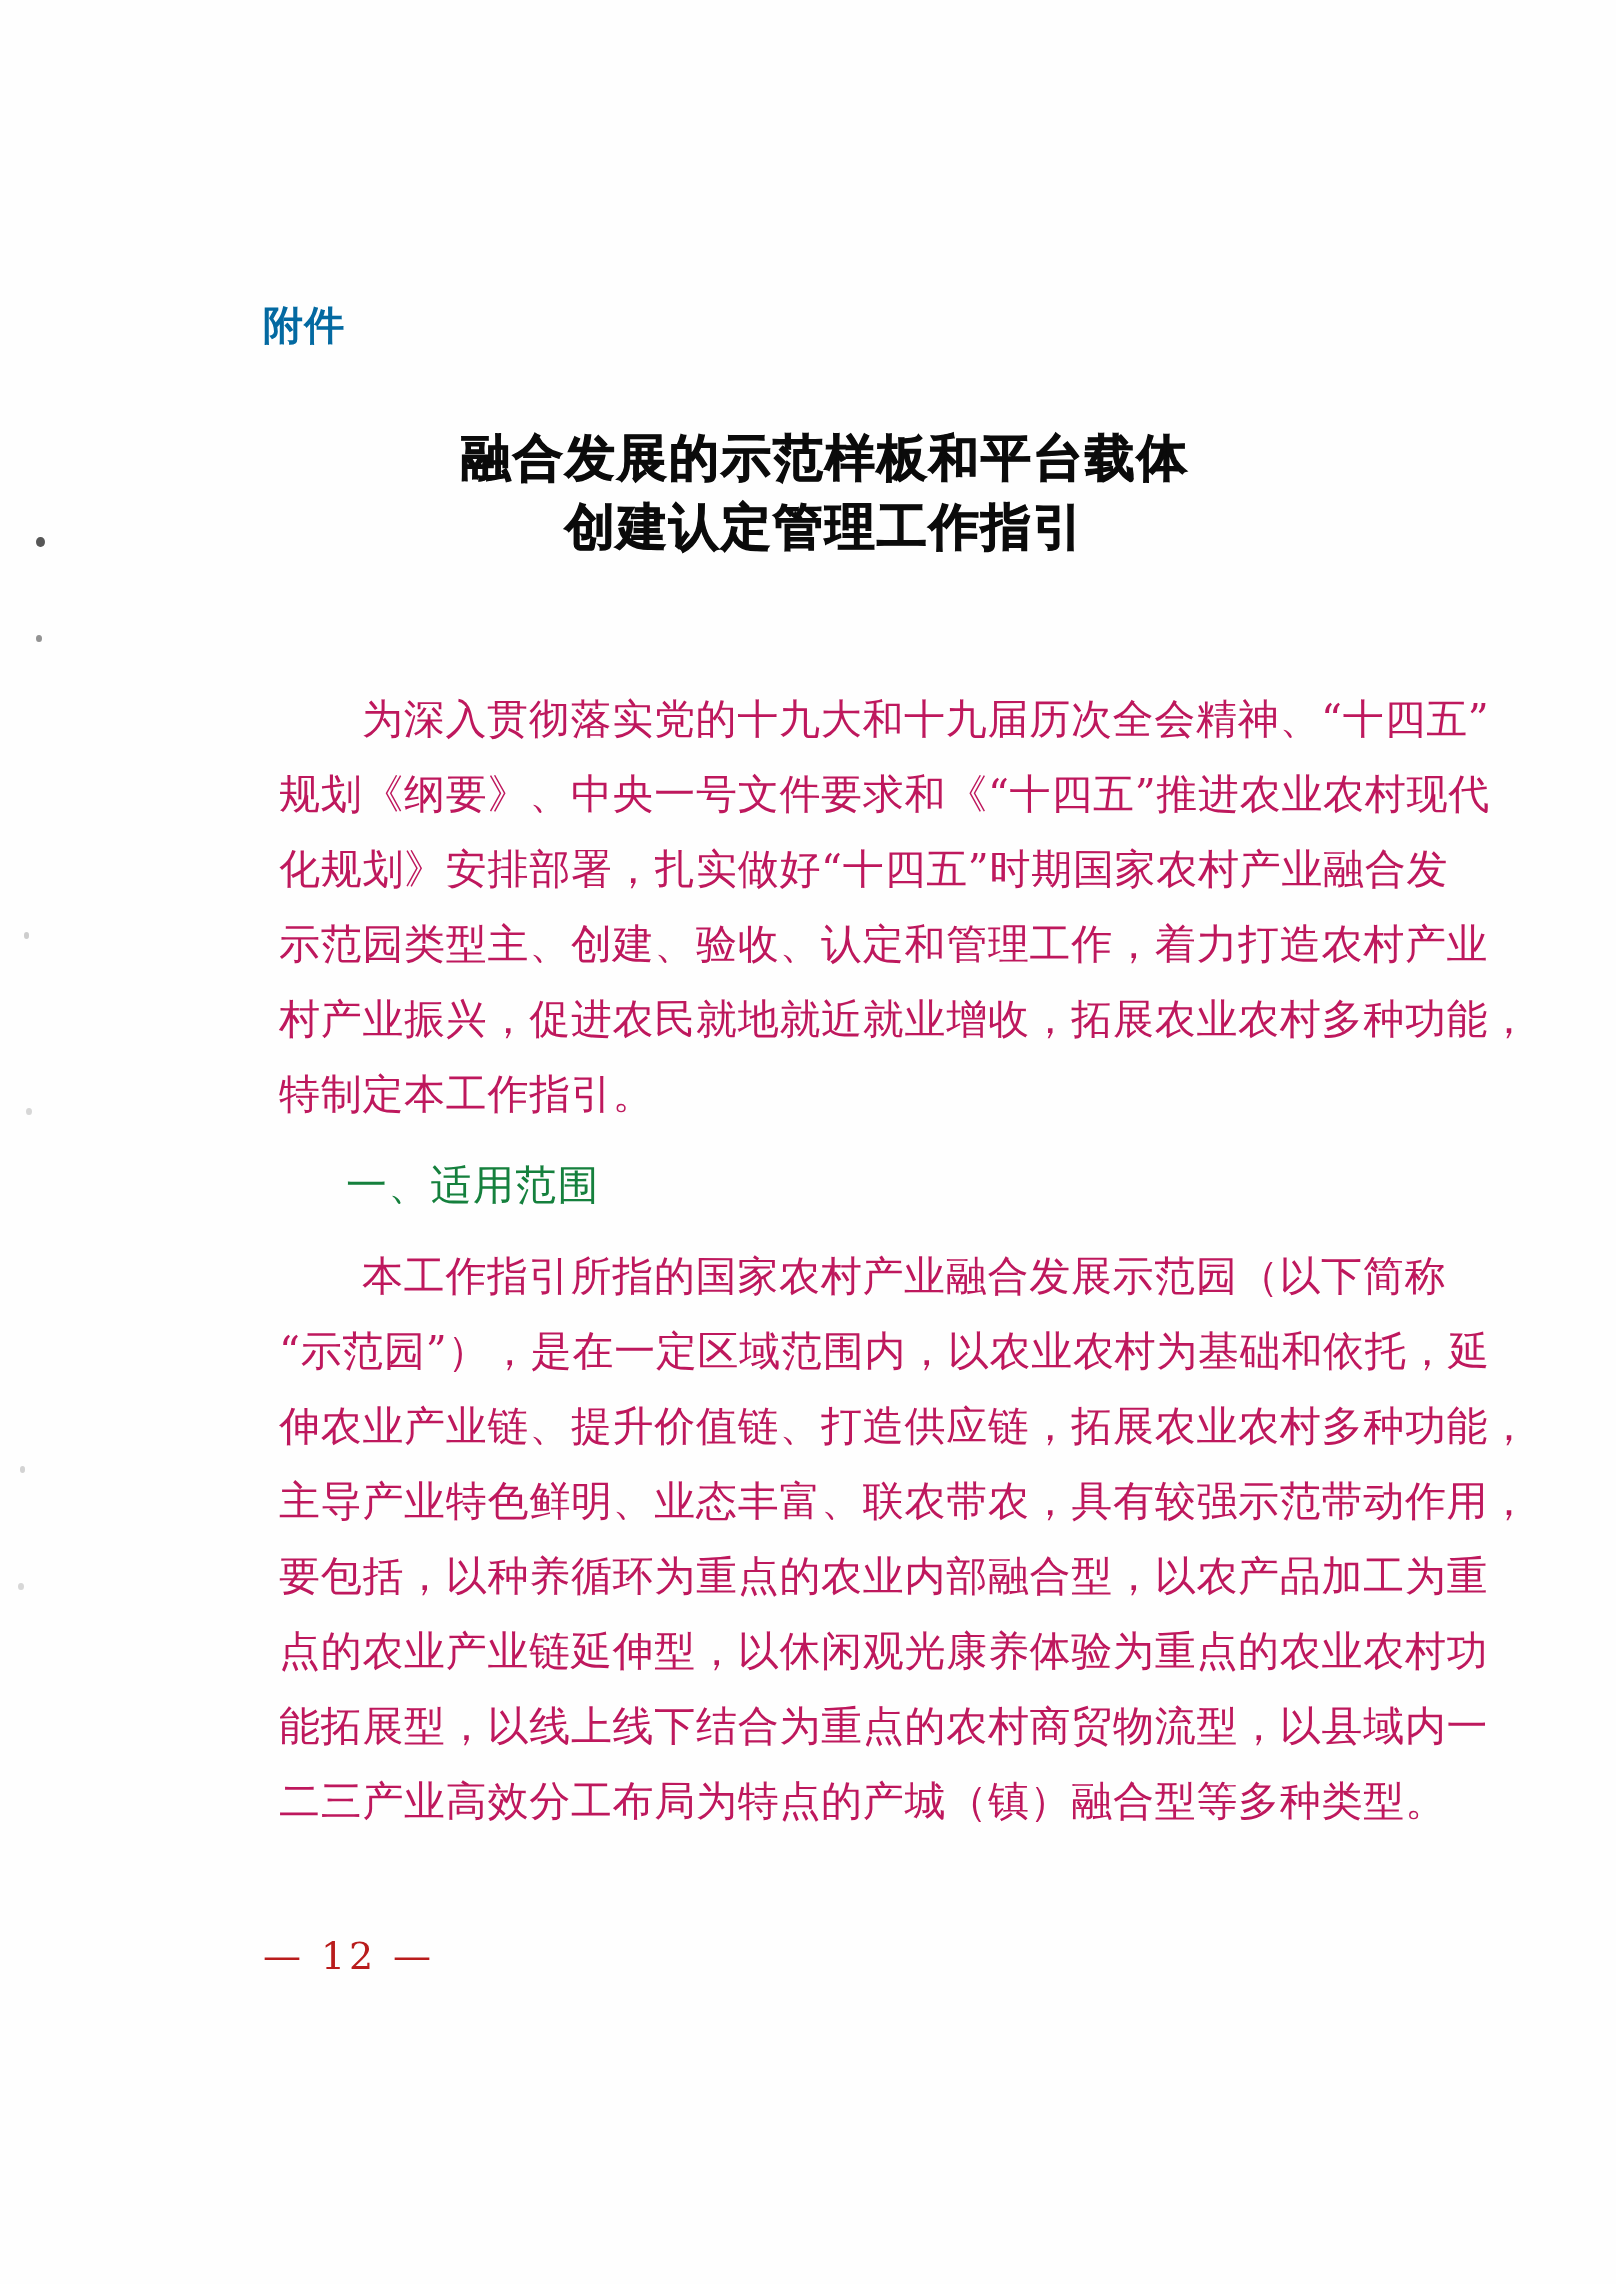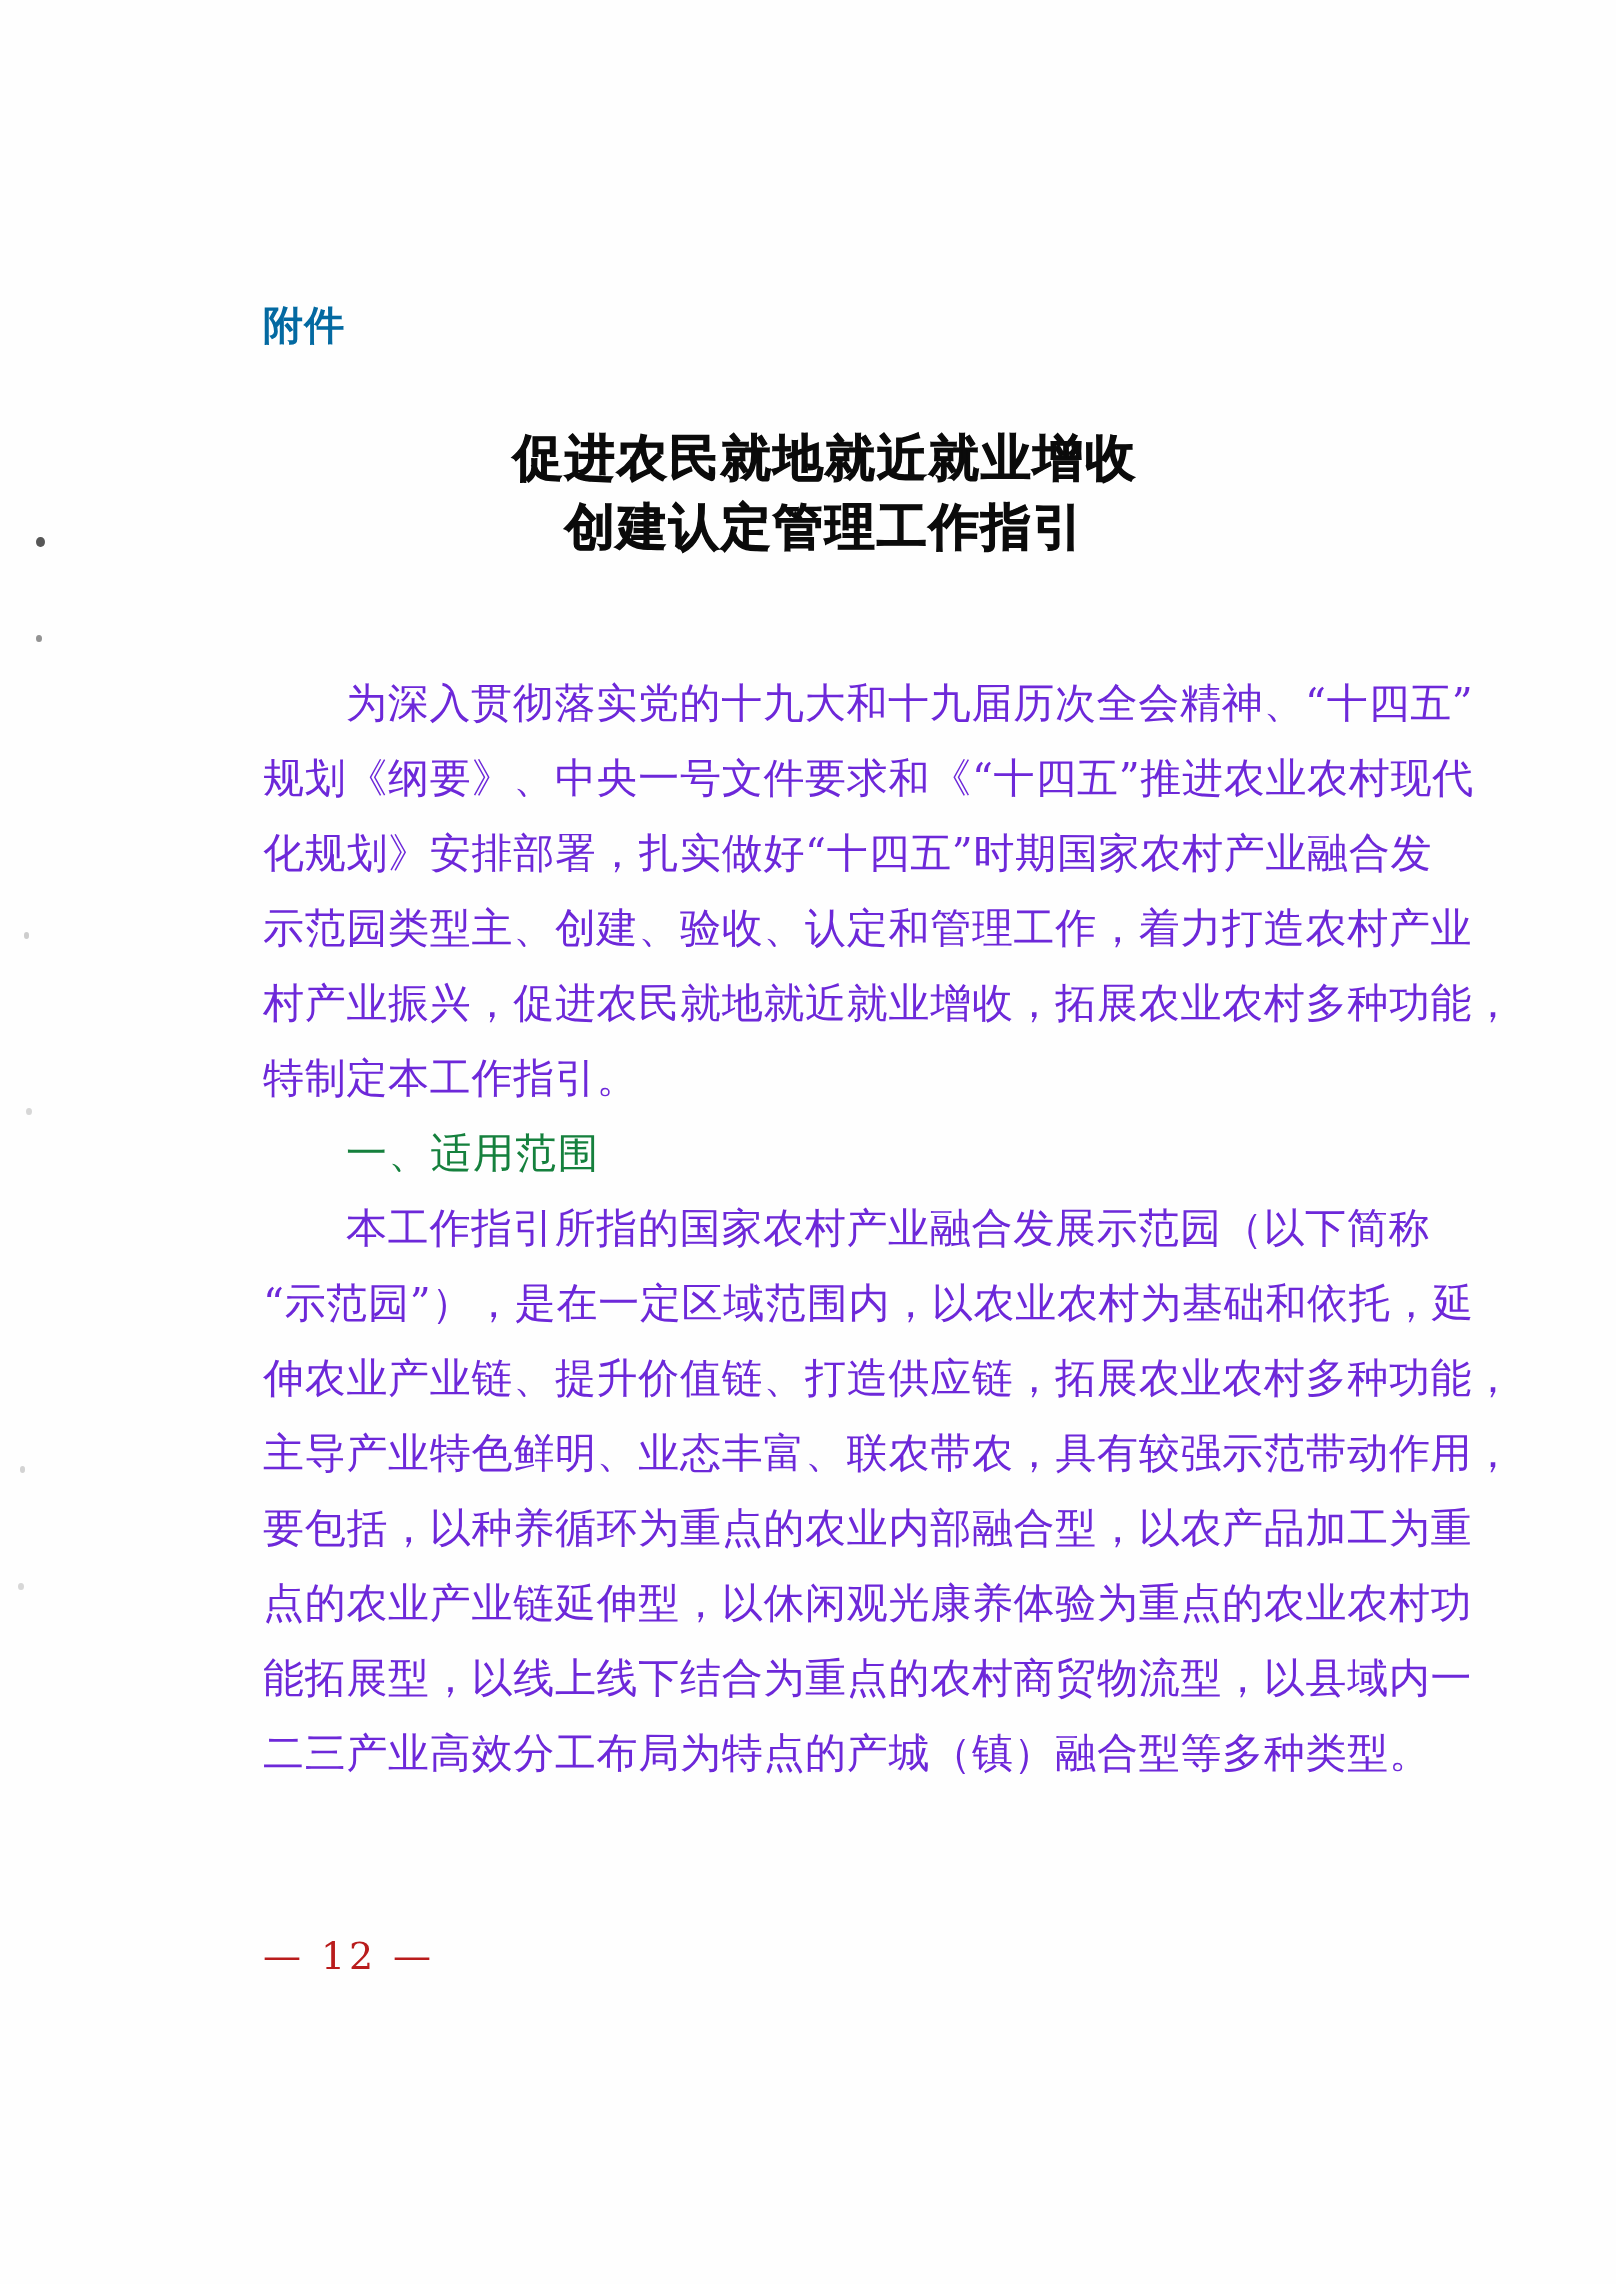--- a/index.html
+++ b/index.html
@@ -66,22 +66,22 @@
     font-family: "DejaVu Serif", "Liberation Serif", serif;
     color: #111111;
   }
 
   .para {
     font-size: 41px;
     line-height: 75px;
     text-align: justify;
     text-justify: inter-character;
     letter-spacing: 0.7px;
-    margin: 0;
-    color: #6d28d9;
+    margin: 16px;
+    color: #be185d;
   }
   .para .ln {
     display: block;
     white-space: nowrap;
   }
   .para .ln.ind {
     padding-left: 83px;
   }
   .para .ln.last {
     text-align: left;
@@ -117,21 +117,21 @@
   <div class="speckle" style="left:36px; top:537px; width:9px; height:10.4px;"></div>
   <div class="speckle sm" style="left:36px; top:635px;"></div>
   <div class="speckle sm" style="left:23.5px; top:932px; opacity:.25;"></div>
   <div class="speckle sm" style="left:26px; top:1108px; opacity:.2;"></div>
   <div class="speckle sm" style="left:19.5px; top:1466px; opacity:.22;"></div>
   <div class="speckle sm" style="left:18px; top:1583px; opacity:.2;"></div>
 
   <div class="attachment-label">附件</div>
 
   <div class="doc-title">
-    <span class="tline">促进农民就地就近就业增收</span>
+    <span class="tline">融合发展的示范样板和平台载体</span>
     <span class="tline">创建认定管理工作指引</span>
   </div>
 
   <div class="body-block" style="top:666px;">
 
     <p class="para">
       <span class="ln ind">为深入贯彻落实党的十九大和十九届历次全会精神、“十四五”</span>
       <span class="ln">规划《纲要》、中央一号文件要求和《“十四五”推进农业农村现代</span>
       <span class="ln">化规划》安排部署，扎实做好“十四五”时期国家农村产业融合发</span>
       <span class="ln">示范园类型主、创建、验收、认定和管理工作，着力打造农村产业</span>

